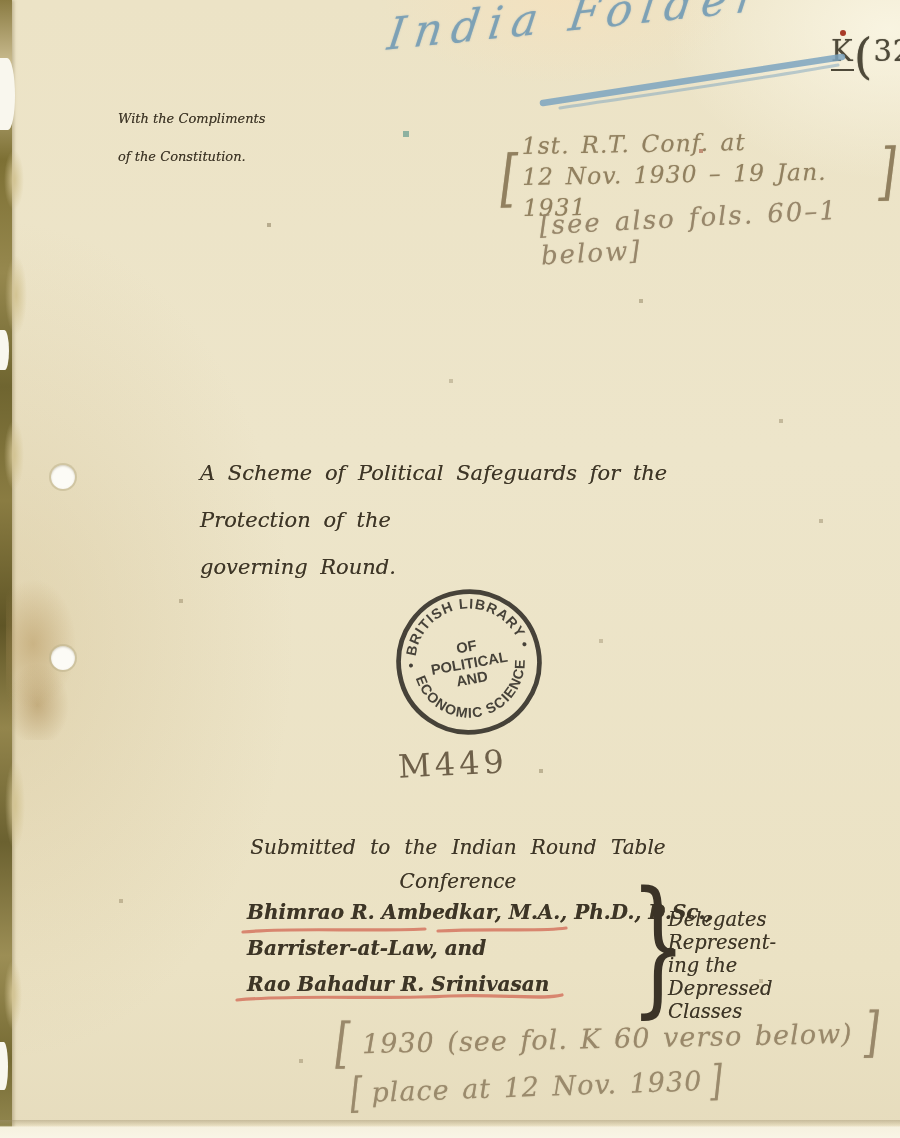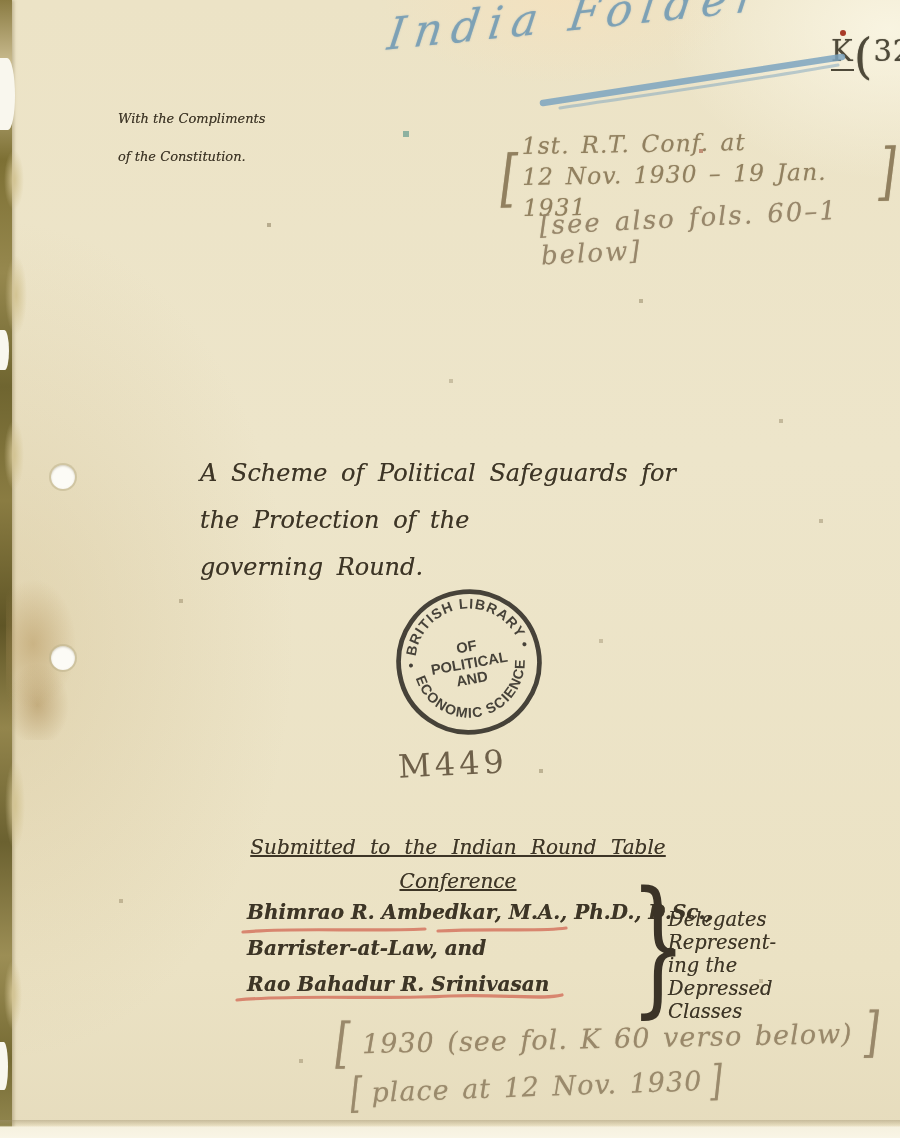--- a/index.html
+++ b/index.html
@@ -20,22 +20,22 @@
   .tear-white{background:#f9f7ee;border-radius:0 60% 55% 0;}
   #stain-blob{left:6px;top:565px;width:90px;height:175px;
     background:radial-gradient(60px 90px at 30% 45%,rgba(183,152,96,.55),rgba(183,152,96,0) 72%),
                radial-gradient(45px 60px at 35% 80%,rgba(160,124,64,.45),rgba(160,124,64,0) 70%);}
   
   .punch-hole{width:24px;height:24px;border-radius:50%;background:#fcfbf6;
     box-shadow:0 0 0 2px rgba(190,178,140,.55), inset 0 1px 2px rgba(150,140,110,.4);}
   
   .print{color:#3d3526;font-style:italic;text-shadow:0 0 .5px rgba(61,53,38,.6);}
   #compliments{left:118px;top:100px;font-size:13px;line-height:38px;}
-  #title-block{left:200px;top:450px;width:500px;font-size:24px;line-height:47px;word-spacing:6px;}
-  #submission{left:218px;top:830px;width:480px;text-align:center;font-size:20px;line-height:34px;word-spacing:8px;text-decoration:underline;}
+  #title-block{left:200px;top:450px;width:500px;font-size:21px;line-height:47px;word-spacing:6px;}
+  #submission{left:218px;top:830px;width:480px;text-align:center;font-size:20px;line-height:34px;word-spacing:8px;}
   #authors{left:247px;top:894px;font-size:20px;line-height:36px;font-weight:bold;}
   #brace{left:630px;top:872px;font-size:148px;font-weight:300;color:#3b3327;
          transform:scale(.6,1);transform-origin:left top;line-height:1;}
   #delegates{left:668px;top:888px;font-size:19.5px;line-height:23px;margin-top:20px;}
   
   .pencil{color:#91805f;font-style:italic;letter-spacing:1px;word-spacing:3px;
           text-shadow:0 0 1px rgba(145,128,95,.5);}
   #india-folder{left:392px;top:8px;font-size:44px;letter-spacing:9px;
     color:rgba(110,152,180,.78);font-style:italic;transform:rotate(-6deg) skewX(-14deg);
     transform-origin:left top;text-shadow:0 0 1.5px rgba(110,152,180,.5);}

